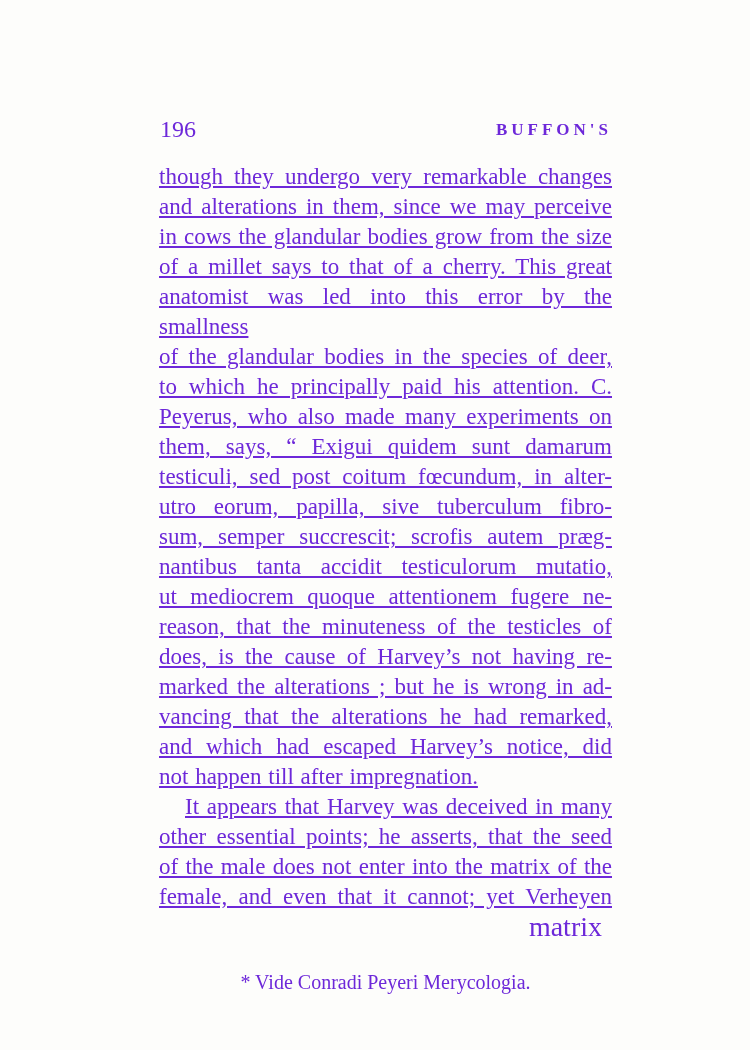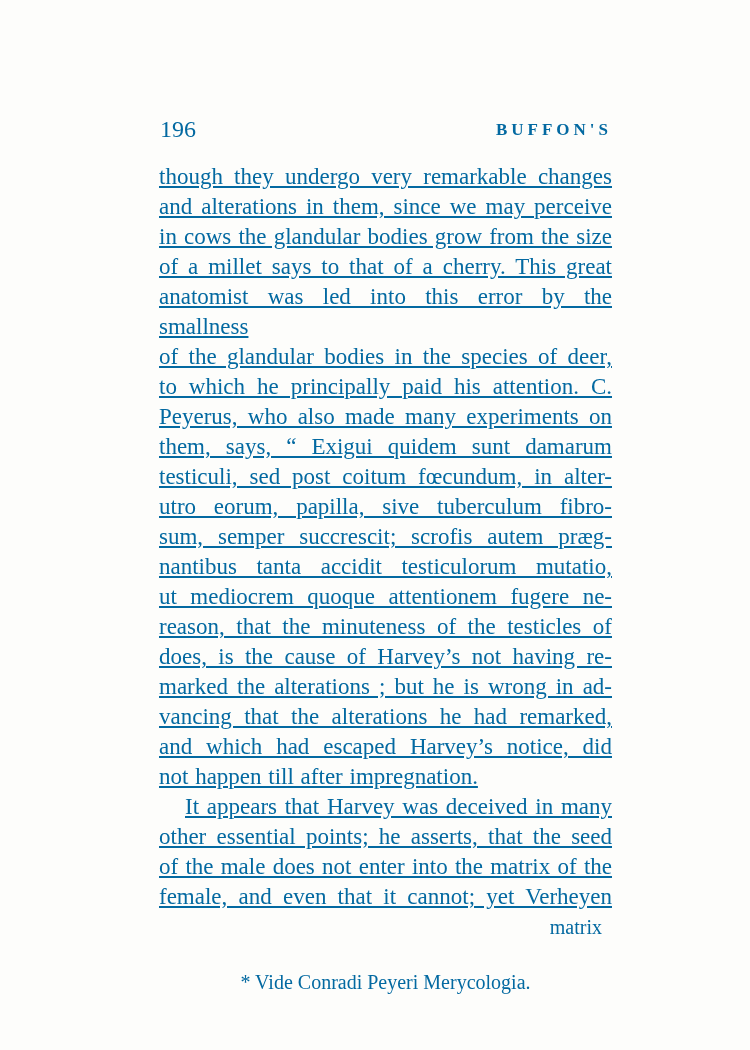--- a/index.html
+++ b/index.html
@@ -7,21 +7,21 @@
     padding: 0;
     background: #ffffff;
   }
   .page {
     position: relative;
     width: 750px;
     height: 1050px;
     background: #fdfdfb;
     overflow: hidden;
     font-family: "Liberation Serif", "DejaVu Serif", serif;
-    color: #0369a1;
+    color: #6d28d9;
   }
   .running-head {
     position: absolute;
     top: 116px;
     left: 160px;
     width: 452px;
     height: 30px;
   }
   .page-number {
     position: absolute;
@@ -58,21 +58,21 @@
   }
   .para1 .line:last-child {
     text-align-last: left;
   }
   .para2 .line:first-child {
     text-indent: 26px;
   }
   .catchword {
     text-align: right;
     padding-right: 10px;
-    font-size: 20px;
+    font-size: 28px;
     line-height: 30px;
   }
   .footnote {
     position: absolute;
     top: 970px;
     left: 159px;
     width: 453px;
     text-align: center;
     font-size: 20px;
     line-height: 24px;

